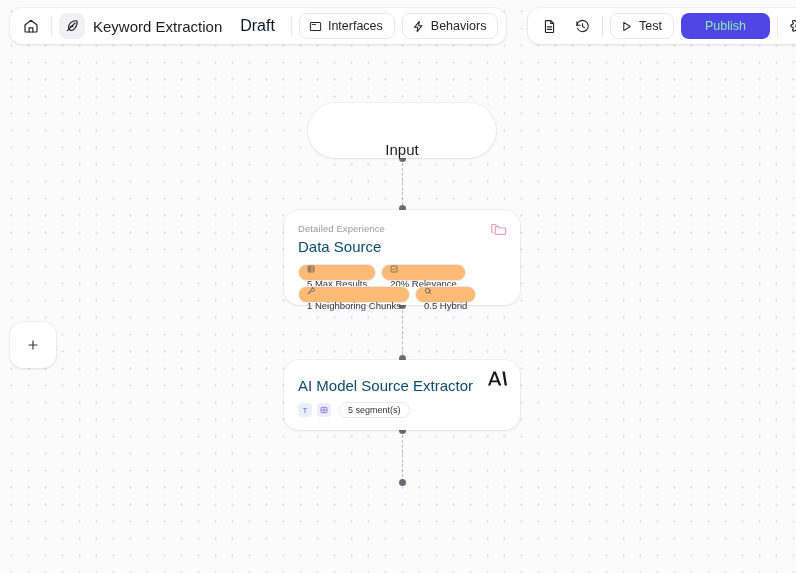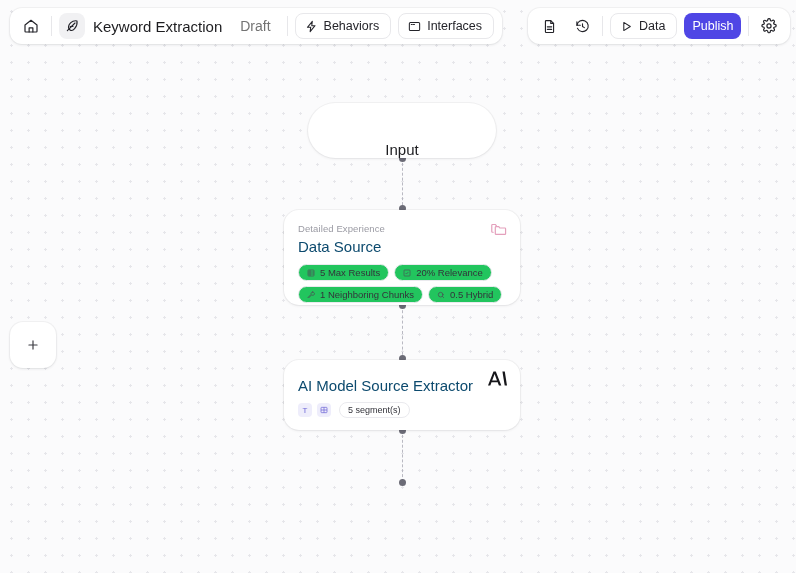--- a/index.html
+++ b/index.html
@@ -56,45 +56,45 @@
 
   .flow-title {
     font-size: 15px;
     color: #1d1d20;
     font-weight: 500;
     white-space: nowrap;
     padding: 0 2px 0 1px;
   }
 
   .status-chip {
-    font-size: 14px;
-    color: #737373;
+    font-size: 16px;
+    color: #0f172a;
     padding: 3px 9px;
     border-radius: 7px;
     white-space: nowrap;
   }
 
   .pill-btn {
     display: flex; align-items: center; gap: 6px;
     height: 26px;
     padding: 0 11px 0 9px;
     border-radius: 8px;
     border: 1px solid #e8e8eb;
     background: #fff;
     font-size: 12.5px;
     color: #24242a;
     white-space: nowrap;
   }
 
   .publish-btn {
     height: 26px;
-    padding: 0 8px;
+    padding: 0 24px;
     border-radius: 8px;
     background: #4f46e5;
-    color: #ffffff;
+    color: #86efac;
     font-size: 12.5px;
     display: flex; align-items: center;
     white-space: nowrap;
   }
 
   svg { display: block; }
 
   
   #add-button {
     position: absolute;
@@ -144,29 +144,30 @@
     line-height: 1.2;
     white-space: nowrap;
   }
 
   .chips {
     display: flex; flex-wrap: wrap;
     gap: 5px;
     margin-top: 8px;
   }
   .chip {
-    display: flex; align-items: center; gap: 5px;
+    display: flex; align-items: flex-start; gap: 5px;
     height: 17px;
     padding: 0 8px;
     border-radius: 9px;
     border: 1px solid #eaeaee;
     font-size: 9.5px;
     color: #33333a;
     white-space: nowrap;
-    background: #22c55e;
+    background: #fdba74;
+    flex-direction: column;
   }
 
   .node-corner {
     position: absolute;
     top: 12px; right: 13px;
   }
 
   .badge-row {
     display: flex; align-items: center; gap: 5px;
     margin-top: 7px;
@@ -344,36 +345,36 @@
     </div>
 
     <div class="flow-title">Keyword Extraction</div>
 
     <div class="status-chip">Draft</div>
 
     <div class="divider"></div>
 
     <div class="pill-btn">
       <span>
-        <svg width="13" height="13" viewBox="0 0 24 24" fill="none" stroke="#24242a" stroke-width="1.9" stroke-linejoin="round" stroke-linecap="round">
-          <path d="M13.5 2.5L4.5 13.5h6l-1 8 9-11h-6l1-8z"></path>
-        </svg>
-      </span>
-      <span>Behaviors</span>
-    </div>
-
-    <div class="pill-btn">
-      <span>
         <svg width="13" height="13" viewBox="0 0 24 24" fill="none" stroke="#24242a" stroke-width="1.9" stroke-linecap="round">
           <rect x="2.5" y="4.5" width="19" height="15" rx="2"></rect>
             <path d="M6 8.5h2M10 8.5h2"></path>
         </svg>
       </span>
       <span>Interfaces</span>
     </div>
+
+    <div class="pill-btn">
+      <span>
+        <svg width="13" height="13" viewBox="0 0 24 24" fill="none" stroke="#24242a" stroke-width="1.9" stroke-linejoin="round" stroke-linecap="round">
+          <path d="M13.5 2.5L4.5 13.5h6l-1 8 9-11h-6l1-8z"></path>
+        </svg>
+      </span>
+      <span>Behaviors</span>
+    </div>
   </div>
 
   <div class="toolbar" id="toolbar-right">
     <div class="tb-icon-btn">
       <svg width="15" height="15" viewBox="0 0 24 24" fill="none" stroke="#24242a" stroke-width="1.8" stroke-linecap="round" stroke-linejoin="round">
         <path d="M14 2.5H6.5a1 1 0 0 0-1 1v17a1 1 0 0 0 1 1h11a1 1 0 0 0 1-1V7l-4.5-4.5z"></path>
         <path d="M14 2.5V7h4.5M8.5 12.5h7M8.5 16.5h7"></path>
       </svg>
     </div>
 
@@ -386,21 +387,21 @@
     </div>
 
     <div class="divider"></div>
 
     <div class="pill-btn">
       <span>
         <svg width="13" height="13" viewBox="0 0 24 24" fill="none" stroke="#24242a" stroke-width="1.9" stroke-linejoin="round">
           <path d="M7 4.5l12 7.5-12 7.5v-15z"></path>
         </svg>
       </span>
-      <span>Data</span>
+      <span>Test</span>
     </div>
 
     <div class="publish-btn">
       <span>Publish</span>
     </div>
 
     <div class="divider"></div>
 
     <div class="tb-icon-btn">
       <svg width="16" height="16" viewBox="0 0 24 24" fill="none" stroke="#24242a" stroke-width="1.8" stroke-linecap="round" stroke-linejoin="round">

